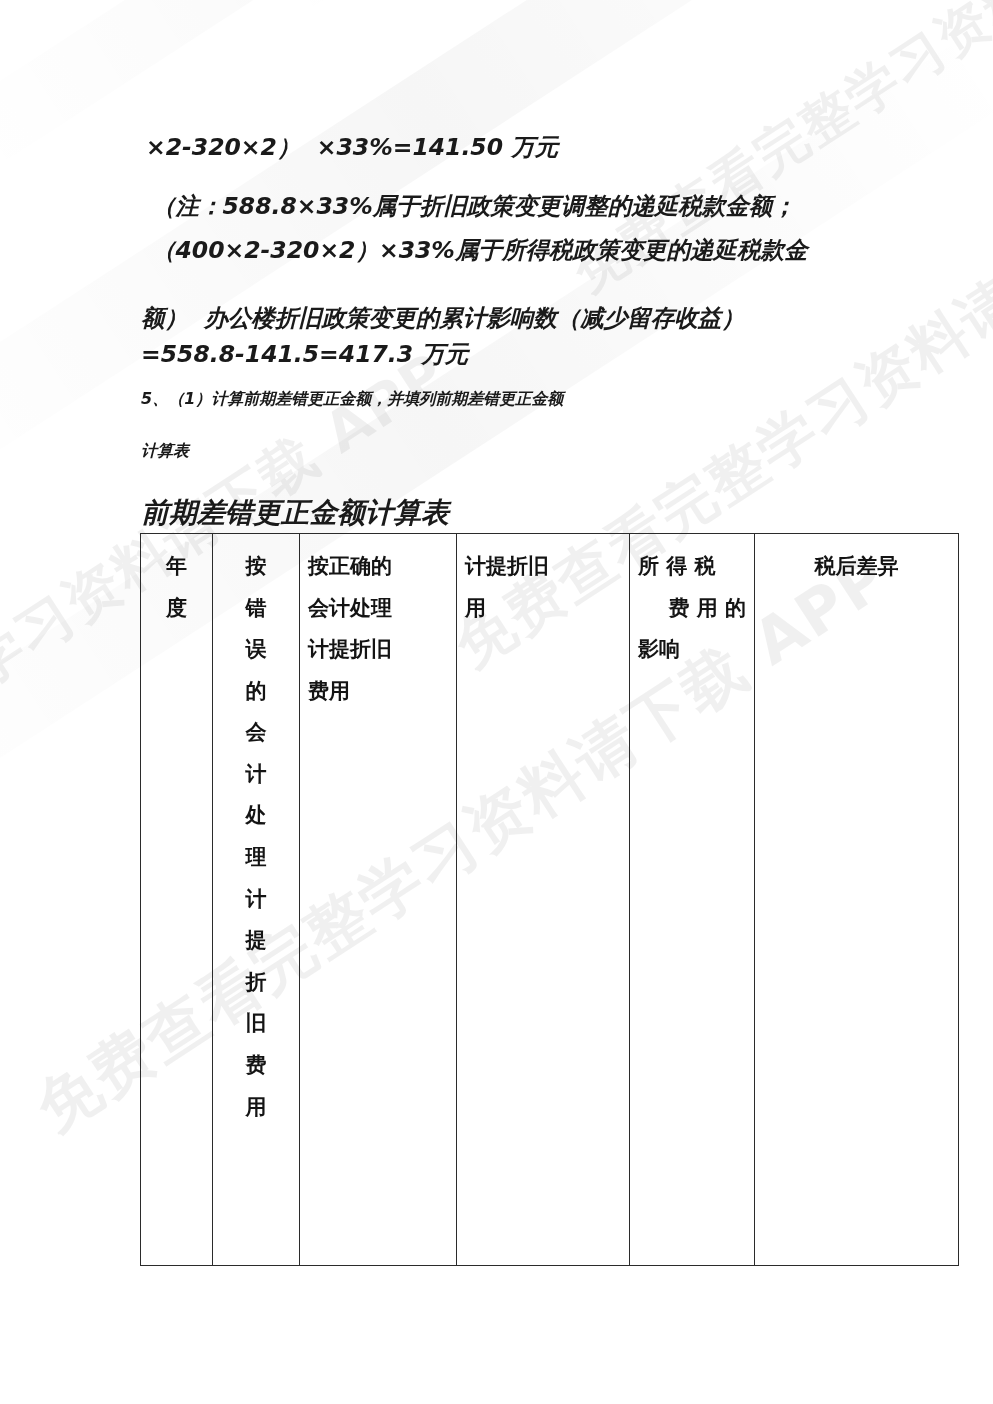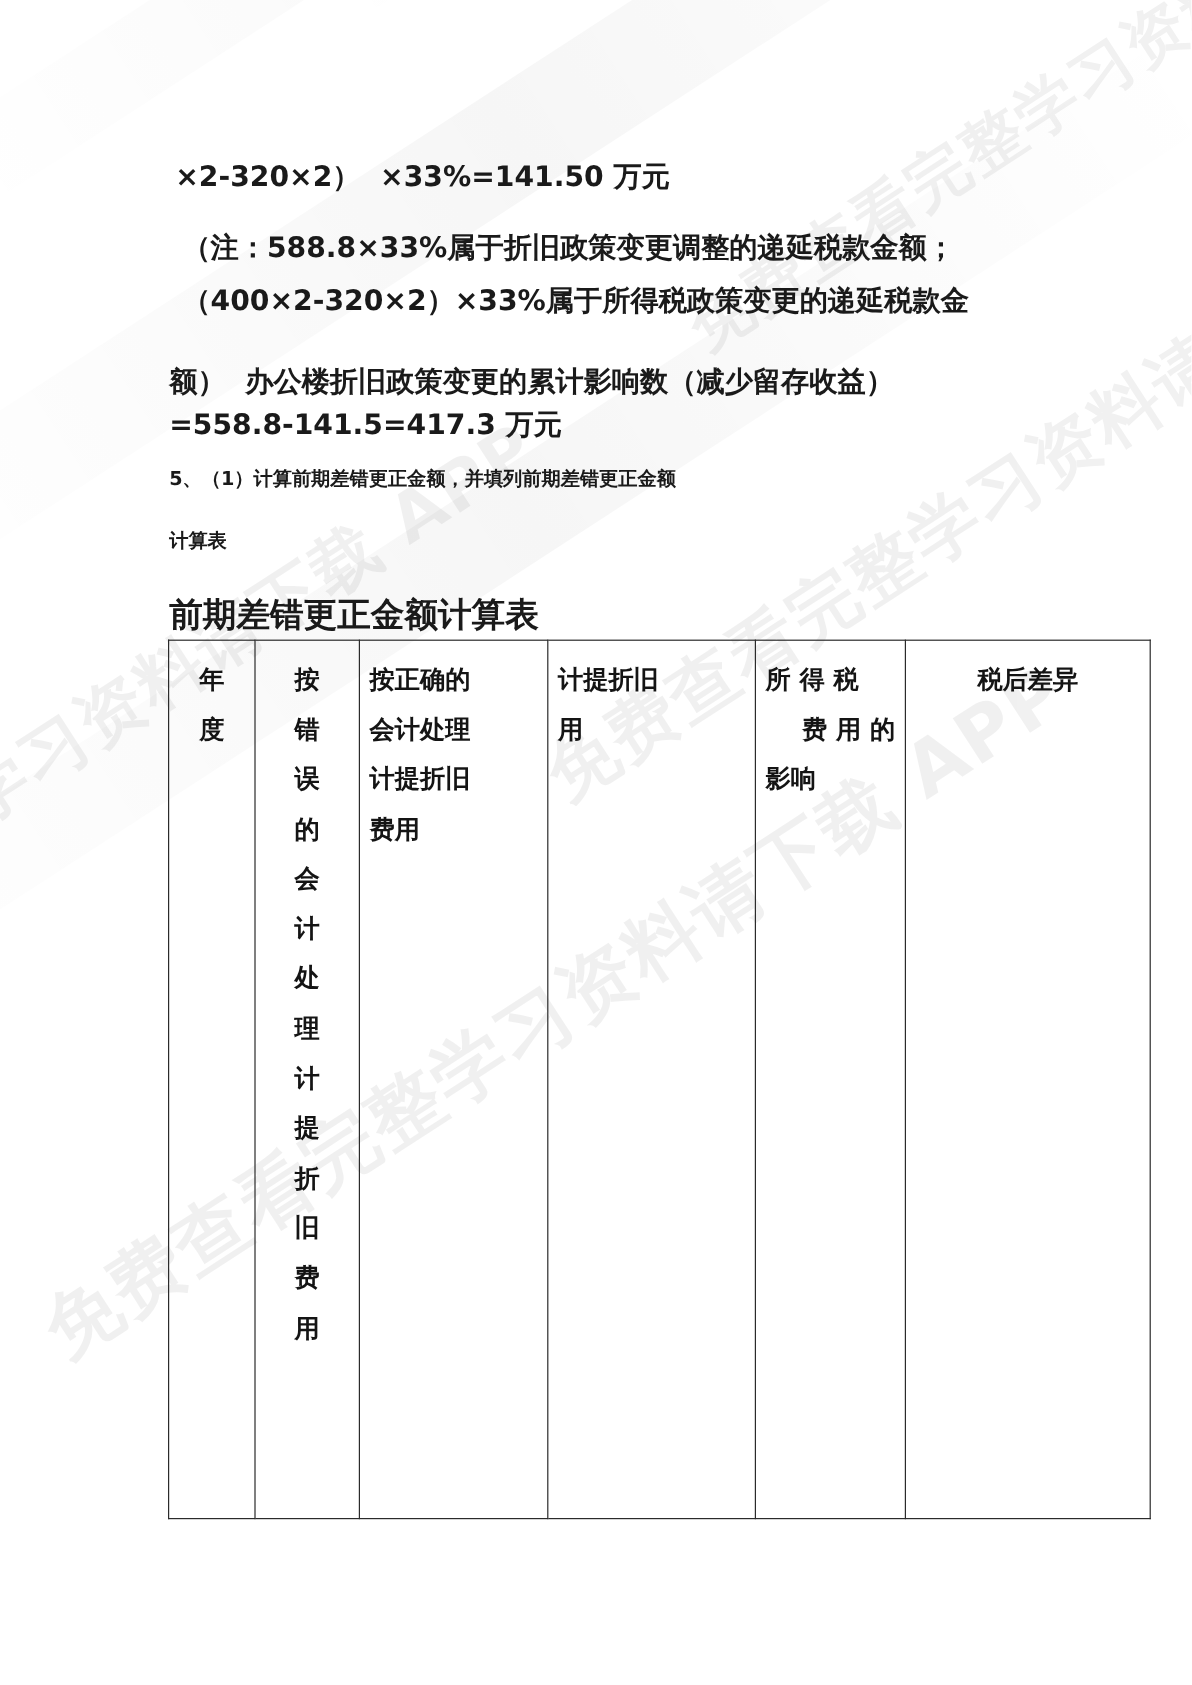--- a/index.html
+++ b/index.html
@@ -51,20 +51,21 @@
     top: 0;
     width: 993px;
     z-index: 10;
   }
   .line {
     position: absolute;
     color: #1a1a1a;
     font-weight: bold;
     white-space: pre;
     font-family: "DejaVu Sans", "Liberation Sans", sans-serif;
+    font-style: italic;
   }
   .l-main   { font-size: 23.5px; }
   .l-strong { font-size: 16px; font-weight: bold; }
   .l-tbl-title { font-size: 28px; font-weight: bold; }
 
   
   .tbl-wrap {
     position: absolute;
     left: 140px;
     top: 533px;

